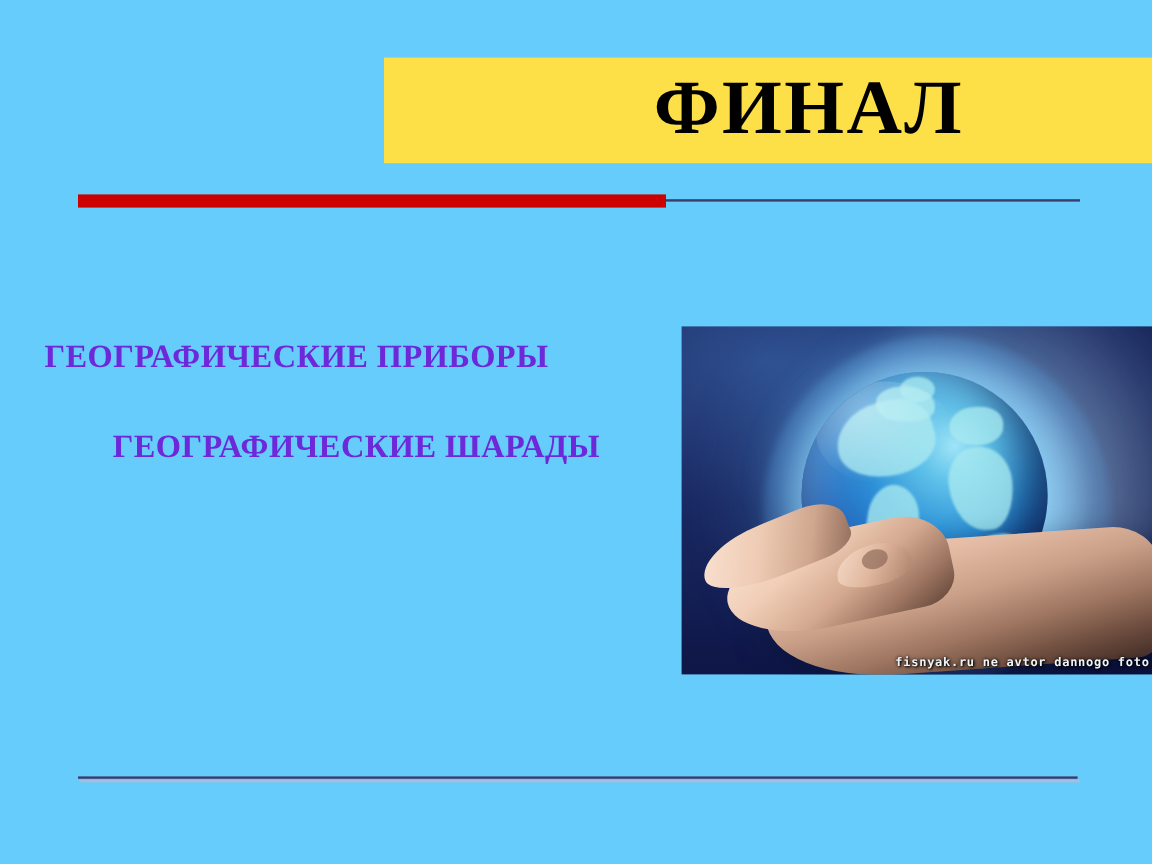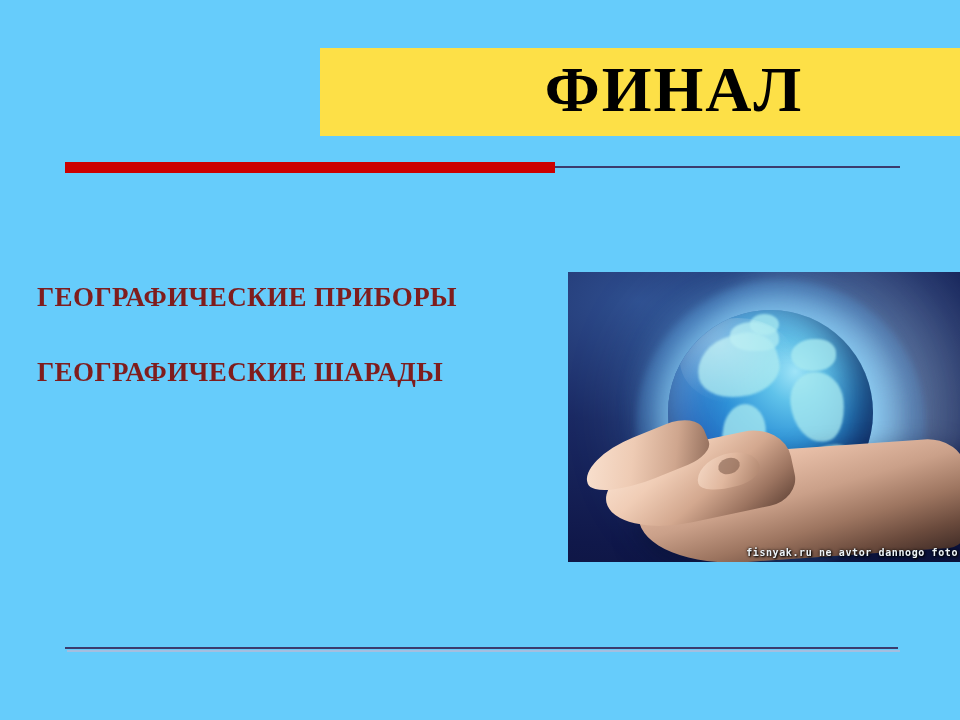--- a/index.html
+++ b/index.html
@@ -80,26 +80,26 @@
     position: absolute;
     left: 37px;
     top: 284px;
     width: 520px;
   }
   .bullet-item {
     font-family: "Liberation Serif", "DejaVu Serif", serif;
     font-weight: bold;
     font-size: 27px;
     line-height: 1;
-    color: #7f1d1d;
+    color: #6d28d9;
     letter-spacing: 0.4px;
     white-space: nowrap;
     margin-bottom: 48px;
   }
-  .bullet-item:last-child { margin-bottom: 0; }
+  .bullet-item:last-child { margin-bottom: 0; text-align: center; }
 
   
   .photo {
     position: absolute;
     left: 568px;
     top: 272px;
     width: 392px;
     height: 290px;
     overflow: hidden;
     background:

